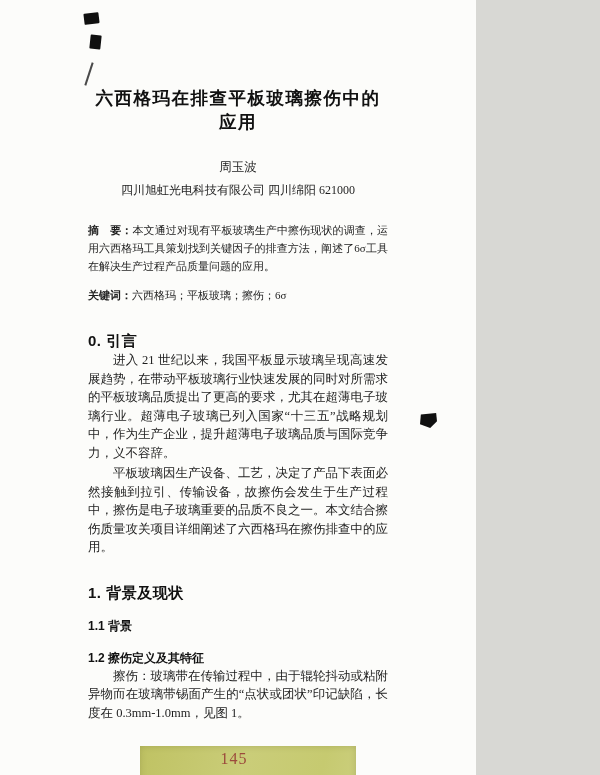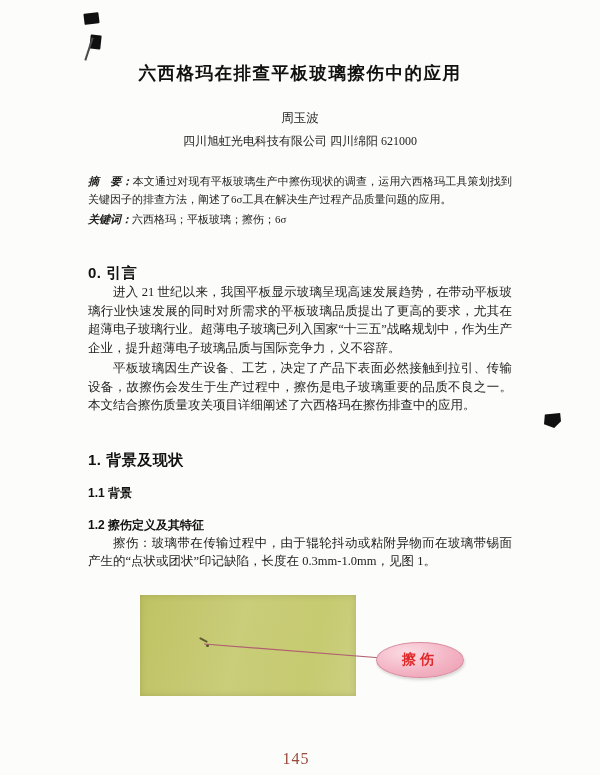--- a/index.html
+++ b/index.html
@@ -5,24 +5,24 @@
   * { margin:0; padding:0; box-sizing:border-box; }
   html,body { width:600px; height:775px; }
   body {
     background:#d8d8d4;
     font-family:"Liberation Serif","DejaVu Serif",serif;
     color:#1d1d1d;
     -webkit-font-smoothing:antialiased;
   }
   .page {
     position:relative;
-    width:600px; height:775px;
+    width:476px; height:775px;
     background:#fcfcfa;
     overflow:hidden;
-    padding:37px 88px 0 88px;
+    padding:62px 88px 0 88px;
   }
   
   .mark { position:absolute; background:#101010; }
   .mark-a { left:84px; top:13px; width:15px; height:11px; transform:rotate(-7deg); border-radius:1px; }
   .mark-b { left:90px; top:35px; width:11px; height:14px; transform:rotate(6deg); border-radius:1px; }
   .mark-r { right:39px; top:413px; width:17px; height:15px;
             clip-path:polygon(5% 10%, 95% 0, 100% 55%, 60% 100%, 0 75%); }
   .mark-r2 { right:45px; top:430px; width:2px; height:24px; background:#4a4a4a; transform:rotate(18deg); }
 
   .title {
@@ -32,26 +32,25 @@
     color:#111;
   }
   .author { text-align:center; margin-top:25px; font-size:12.5px; }
   .affiliation { text-align:center; margin-top:6px; font-size:12px; }
 
   .abstract { margin-top:23px; font-size:11px; line-height:1.62; text-align:justify; }
   .abstract .lbl, .keywords .lbl {
     font-weight:bold;
     font-family:"Liberation Sans","DejaVu Sans",sans-serif;
     font-size:11px;
-    font-style:italic;
   }
-  .keywords { margin-top:2px; font-size:11px; line-height:1.62; }
+  .keywords { margin-top:12px; font-size:11px; line-height:1.62; }
 
   h2.sec {
-    margin-top:36px;
+    margin-top:27px;
     font-family:"Liberation Sans","DejaVu Sans",sans-serif;
     font-size:15px; font-weight:bold; color:#111;
     letter-spacing:0.5px;
   }
   h3.sub {
     margin-top:15px;
     font-family:"Liberation Sans","DejaVu Sans",sans-serif;
     font-size:12px; font-weight:bold; color:#111;
   }
   p.body {

